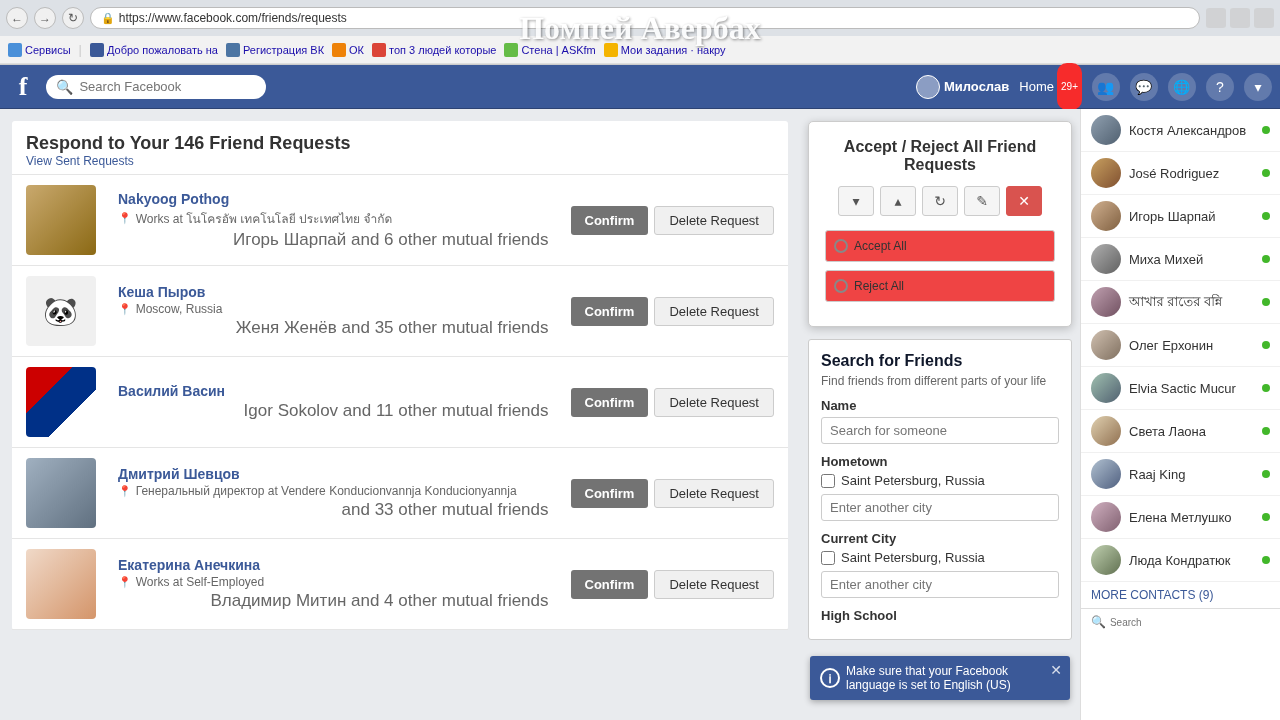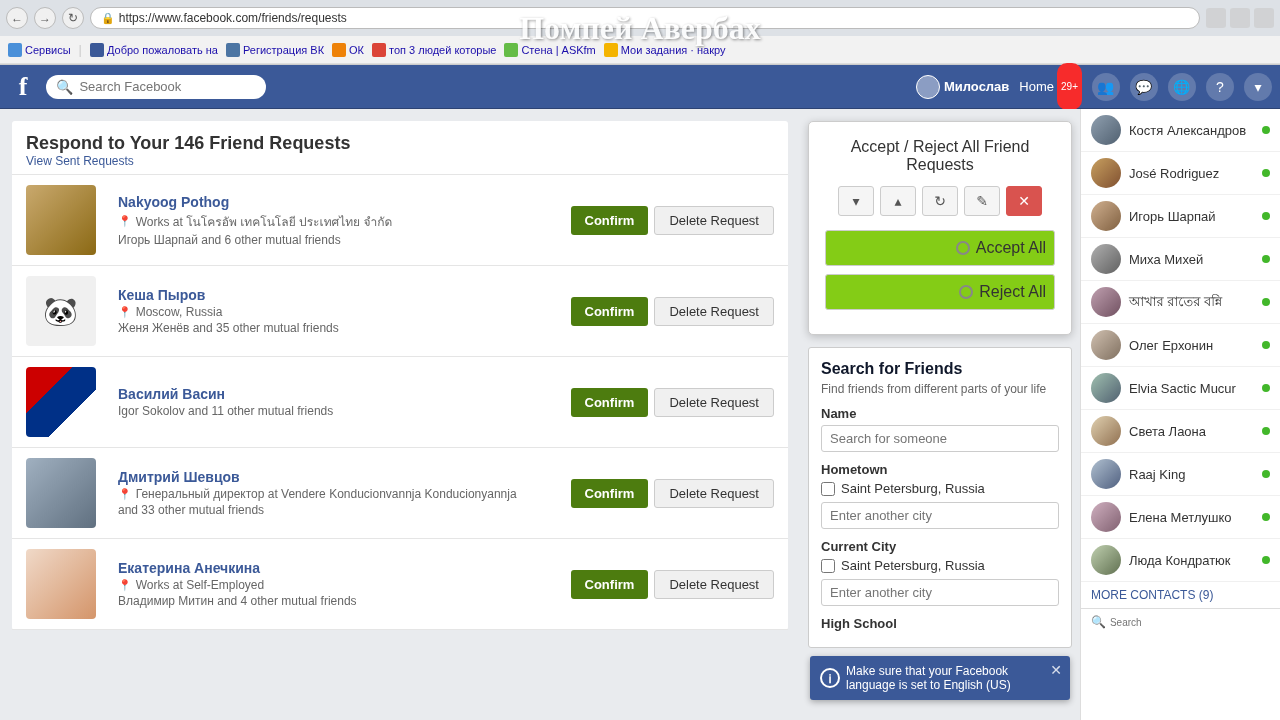--- a/index.html
+++ b/index.html
@@ -38,36 +38,36 @@
     .left-panel { flex: 1; padding: 12px; overflow-y: auto; background: #e9ebee; }
     .friend-requests-header { background: white; border-radius: 3px 3px 0 0; padding: 12px 14px 6px; border-bottom: 1px solid #e5e5e5; }
     .friend-requests-title { font-size: 18px; color: #333; font-weight: bold; }
     .view-sent-link { color: #3b5998; font-size: 12px; cursor: pointer; }
     .requests-list { background: white; border-radius: 0 0 3px 3px; }
     .request-item { display: flex; align-items: center; padding: 10px 14px; border-bottom: 1px solid #e5e5e5; gap: 22px; }
     .request-avatar { width: 70px; height: 70px; border-radius: 4px; background: #ccc; flex-shrink: 0; overflow: hidden; }
     .request-info { flex: 1; }
     .request-name { color: #3b5998; font-weight: bold; font-size: 14px; cursor: pointer; }
     .request-detail { color: #666; font-size: 12px; display: flex; align-items: center; gap: 4px; margin-top: 2px; }
-    .request-mutual { color: #666; font-size: 12px; margin-top: 2px; }
+    .request-mutual { color: #666; font-size: 17px; margin-top: 2px; text-align: right; }
     .request-actions { display: flex; gap: 6px; flex-shrink: 0; }
-    .btn-confirm { background: #4d7c0f; color: white; border: none; border-radius: 3px; padding: 6px 14px; font-size: 13px; cursor: pointer; font-weight: bold; }
+    .btn-confirm { background: #737373; color: white; border: none; border-radius: 3px; padding: 6px 14px; font-size: 13px; cursor: pointer; font-weight: bold; }
     .btn-delete { background: #f0f0f0; color: #333; border: 1px solid #ccc; border-radius: 3px; padding: 6px 14px; font-size: 13px; cursor: pointer; }
     .location-icon { font-size: 11px; color: #888; }
 
     
     .middle-panel { width: 280px; background: #e9ebee; padding: 12px 0 12px 0; }
 
     
     .modal-box { background: white; border: 1px solid #ccc; border-radius: 5px; margin: 0 8px 12px; padding: 16px; box-shadow: 0 2px 8px rgba(0,0,0,0.2); }
-    .modal-title { font-size: 16px; color: #333; text-align: center; margin-bottom: 12px; font-weight: normal; }
+    .modal-title { font-size: 16px; color: #333; text-align: center; margin-bottom: 12px; font-weight: bold; }
     .modal-controls { display: flex; justify-content: center; gap: 6px; margin-bottom: 14px; }
     .modal-ctrl-btn { width: 36px; height: 30px; border: 1px solid #ccc; border-radius: 3px; background: #f5f5f5; cursor: pointer; display: flex; align-items: center; justify-content: center; font-size: 14px; color: #555; }
     .modal-ctrl-btn.red { background: #d9534f; border-color: #d9534f; color: white; }
-    .modal-action-btn { width: 100%; padding: 8px; border: 1px solid #ccc; border-radius: 3px; cursor: pointer; font-size: 16px; margin-bottom: 8px; background: #84cc16; color: #333; display: flex; align-items: center; justify-content: flex-end; gap: 6px; }
+    .modal-action-btn { width: 100%; padding: 8px; border: 1px solid #ccc; border-radius: 3px; cursor: pointer; font-size: 12px; margin-bottom: 8px; background: #ef4444; color: #333; display: flex; align-items: center; justify-content: flex-start; gap: 6px; }
     .modal-action-btn .spinner { width: 14px; height: 14px; border: 2px solid #888; border-radius: 50%; display: inline-block; }
 
     
     .search-friends-panel { background: white; border: 1px solid #ccc; border-radius: 3px; margin: 0 8px; padding: 12px; }
     .search-friends-title { font-size: 16px; color: #0f172a; font-weight: bold; margin-bottom: 4px; }
     .search-friends-subtitle { font-size: 12px; color: #666; margin-bottom: 10px; }
     .field-label { font-size: 13px; color: #333; font-weight: bold; margin-bottom: 4px; }
     .field-input { width: 100%; border: 1px solid #ccc; border-radius: 3px; padding: 5px 8px; font-size: 13px; color: #999; margin-bottom: 10px; outline: none; }
     .checkbox-row { display: flex; align-items: center; gap: 6px; margin-bottom: 6px; }
     .checkbox-row input[type=checkbox] { width: 14px; height: 14px; }

